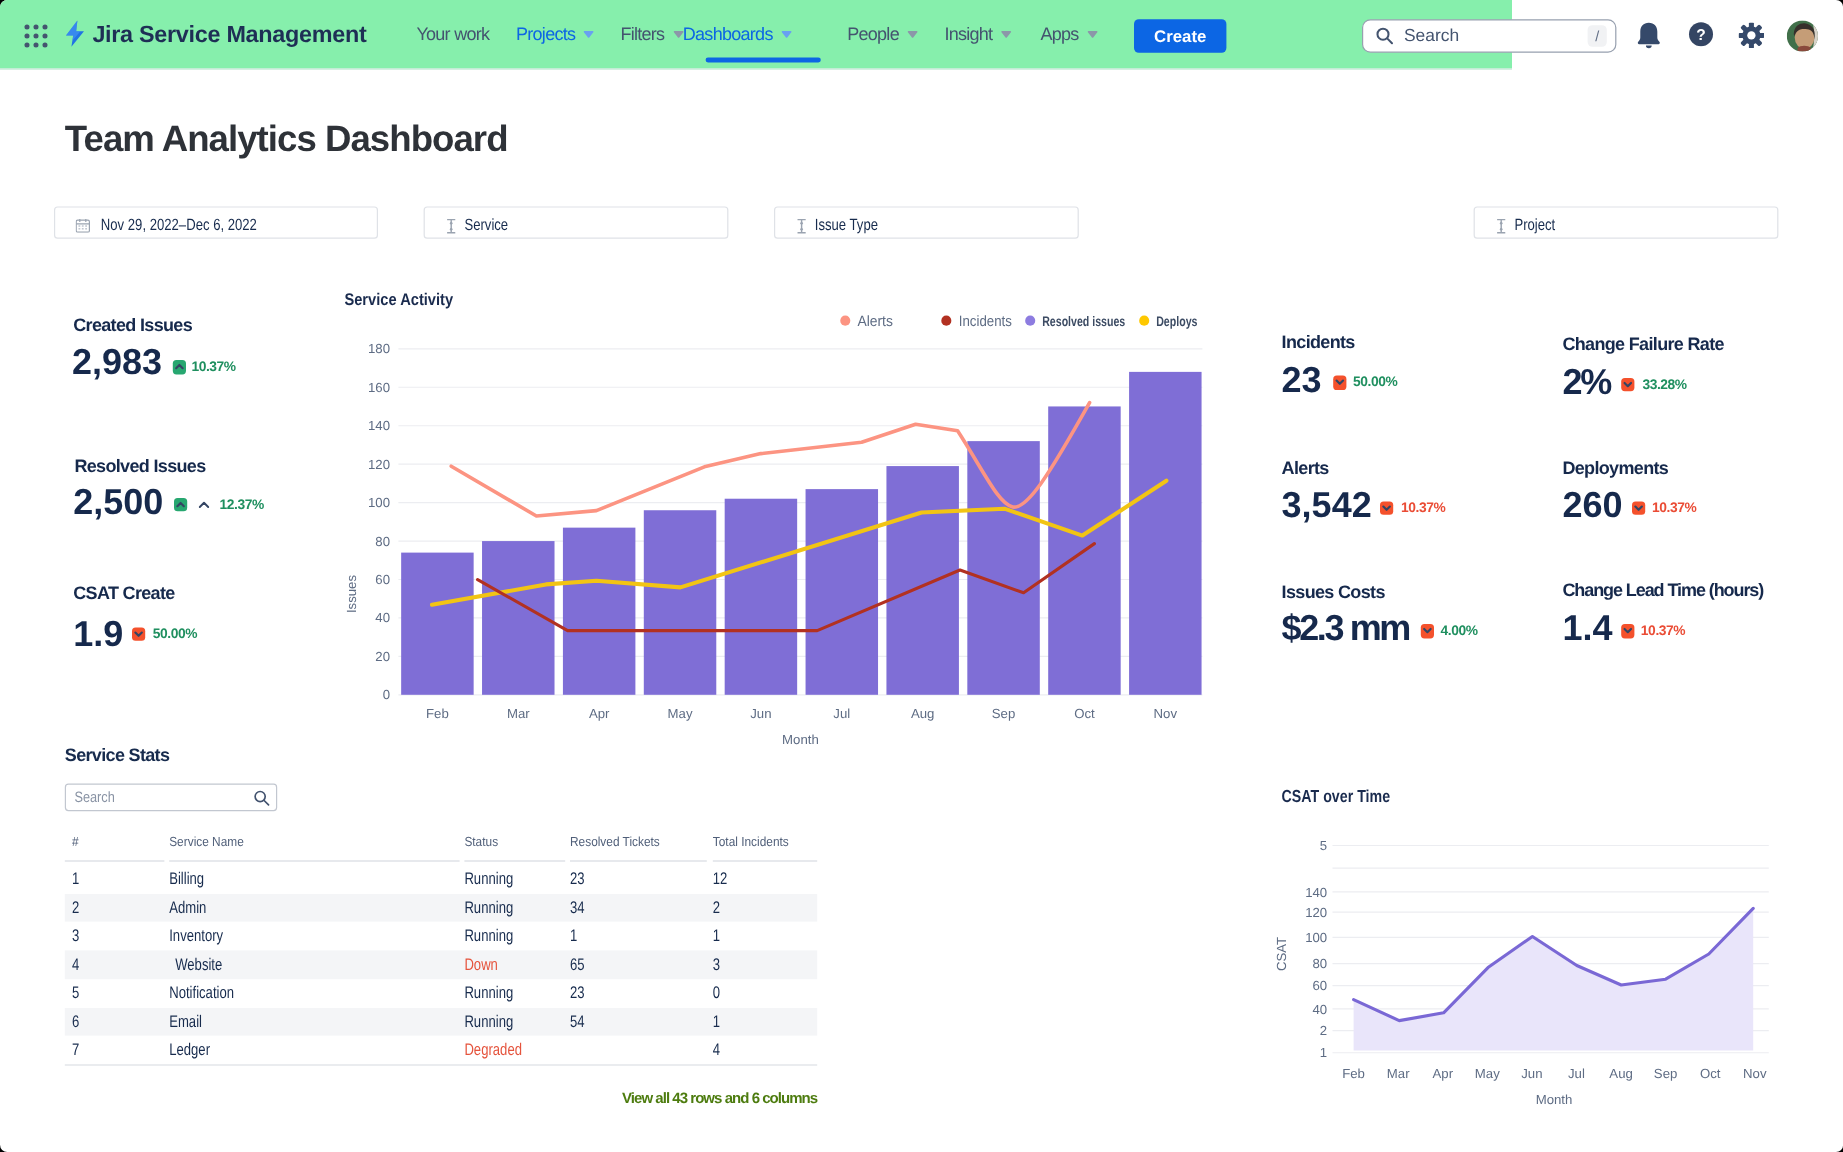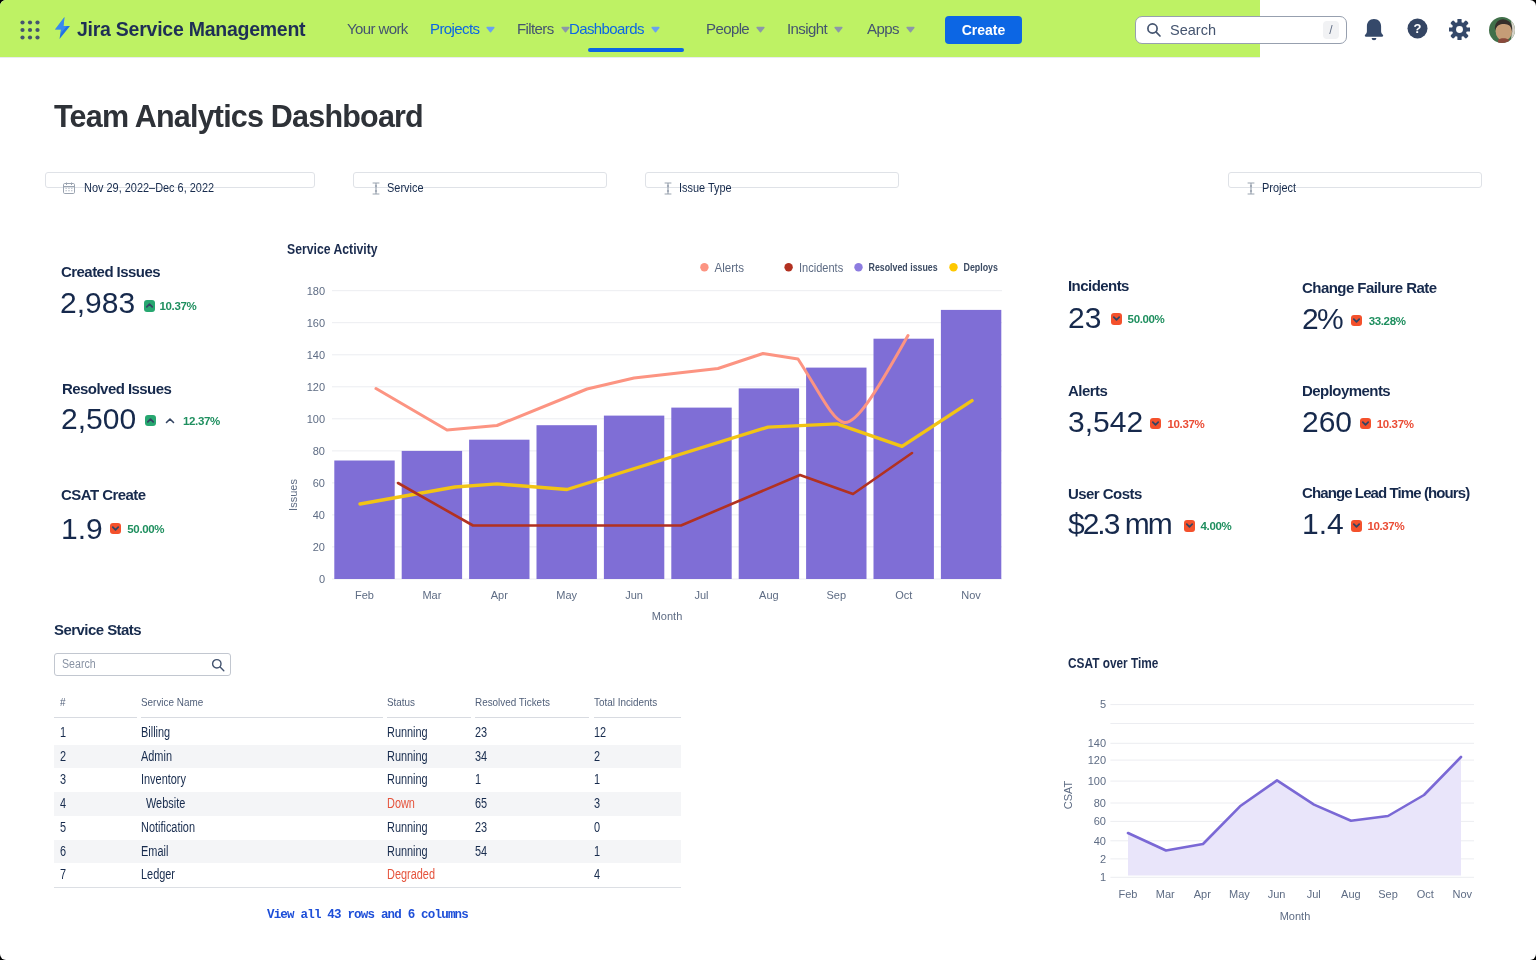--- a/index.html
+++ b/index.html
@@ -1,56 +1,56 @@
 <!DOCTYPE html>
 <html><head>
 <meta charset="utf-8">
 <style>
 html,body{margin:0;padding:0;width:1536px;height:960px;background:#000;font-family:"Liberation Sans",sans-serif;}
 #page{position:absolute;inset:0;background:#fff;border-radius:6px;overflow:hidden;}
 .abs{position:absolute;}
 
-#nav{position:absolute;left:0;top:0;width:1260px;height:57px;background:#bef264;border-bottom:1px solid #e9ebf0;}
+#nav{position:absolute;left:0;top:0;width:1260px;height:57px;background:#86efac;border-bottom:1px solid #e9ebf0;}
 .navlink{position:absolute;top:0;height:57px;line-height:57px;font-size:15px;color:#44546F;white-space:nowrap;letter-spacing:-0.6px;}
 .navlink.blue{color:#0C66E4;}
 .chev{display:inline-block;width:9px;height:9px;margin-left:7px;}
 #dashunder{position:absolute;left:588px;top:47.5px;width:96px;height:4px;background:#0C66E4;border-radius:2px;}
 #brand{position:absolute;left:77px;top:0;height:57px;line-height:58px;font-size:19.5px;font-weight:700;color:#1E2F55;letter-spacing:-0.25px;}
 #createbtn{position:absolute;left:945px;top:16px;width:77px;height:28px;background:#0C66E4;border-radius:4px;color:#fff;font-size:14px;font-weight:700;text-align:center;line-height:28px;}
 #searchbox{position:absolute;left:1135px;top:16px;width:210px;height:26px;border:1.5px solid #97A0AF;border-radius:7px;background:#fff;}
 #searchbox .ph{position:absolute;left:34px;top:0;line-height:26px;font-size:14.5px;color:#44546F;}
 #slash{position:absolute;right:7px;top:4px;width:16px;height:18px;background:#F1F2F4;border-radius:4px;color:#626F86;font-size:12px;text-align:center;line-height:18px;}
 
 #title{position:absolute;left:54px;top:99px;font-size:30.5px;font-weight:700;color:#2E3238;letter-spacing:-0.8px;}
 
-.fbox{position:absolute;top:172px;height:16px;border:1px solid #dfe2e7;border-radius:3px;background:#fff;box-sizing:border-box;}
+.fbox{position:absolute;top:172px;height:27px;border:1px solid #dfe2e7;border-radius:3px;background:#fff;box-sizing:border-box;}
 .fbox .ftxt{position:absolute;top:0;line-height:29px;font-size:13.5px;color:#172B4D;white-space:nowrap;transform:scaleX(0.81);transform-origin:left center;}
 
 .slabel{position:absolute;font-size:15px;font-weight:700;color:#16294C;white-space:nowrap;letter-spacing:-0.55px;}
-.snum{position:absolute;font-size:30px;font-weight:400;color:#16294C;letter-spacing:0;white-space:nowrap;}
+.snum{position:absolute;font-size:30px;font-weight:700;color:#16294C;letter-spacing:0;white-space:nowrap;}
 .badge{position:absolute;width:11.4px;height:11.4px;border-radius:3px;}
 .badge.up{background:#27A770;}
 .badge.dn{background:#F4512C;}
 .badge svg{position:absolute;left:1.2px;top:1.2px;}
 .pct{position:absolute;font-size:11.5px;font-weight:700;white-space:nowrap;letter-spacing:-0.35px;}
 .pct.g{color:#1F8F5F;}
 .pct.r{color:#EA4C35;}
 
 #svstats{position:absolute;left:54px;top:621px;font-size:15px;font-weight:700;color:#172B4D;letter-spacing:-0.55px;}
 #tsearch{position:absolute;left:54px;top:653px;width:177px;height:23px;border:1px solid #c2c7d0;border-radius:3px;box-sizing:border-box;}
 #tsearch .ph{position:absolute;left:7px;top:0;line-height:21px;font-size:12.5px;color:#8993A4;transform:scaleX(0.85);transform-origin:left center;}
 #tbl{position:absolute;left:54px;top:696px;width:627px;}
 .thead{position:absolute;top:0;height:20px;font-size:11px;color:#505F79;white-space:nowrap;transform:scaleX(0.9);transform-origin:left center;}
 
 .trow{position:absolute;left:0;width:627px;height:23.7px;}
 .trow.alt{background:#f4f5f7;}
 .tcell{position:absolute;top:0;height:23.7px;line-height:23.7px;font-size:14px;color:#172B4D;white-space:nowrap;transform:scaleX(0.78);transform-origin:left center;}
 .tcell.red{color:#E5533C;}
 #tbotline{position:absolute;left:0;top:191.3px;width:627px;height:1px;background:#dcdfe4;}
-#viewall{position:absolute;left:54px;top:908px;width:627px;text-align:center;font-size:12.5px;font-weight:700;color:#1d4ed8;letter-spacing:-0.8px;font-family:Liberation Mono, monospace;}
+#viewall{position:absolute;left:54px;top:908px;width:627px;text-align:right;font-size:12.5px;font-weight:700;color:#4d7c0f;letter-spacing:-0.8px;}
 </style>
 </head>
 <body>
 <div id="page">
 
   <div id="nav">
     <svg class="abs" style="left:19px;top:19px" width="22" height="22" viewBox="0 0 22 22">
       <g fill="#44546F">
         <circle cx="3.5" cy="3.5" r="2.1"></circle>
           <circle cx="11" cy="3.5" r="2.1"></circle>
@@ -237,21 +237,21 @@
 
   <div class="slabel" style="left:1302px;top:382px">Deployments</div>
   <div class="snum" style="left:1302px;top:405.4px">260</div>
   <div class="badge dn" style="left:1359.5px;top:417.8px">
       <svg width="9" height="9" viewBox="0 0 10 10">
         <path d="M2 3.5 L5 6.5 L8 3.5" stroke="#344563" stroke-width="2" fill="none" stroke-linecap="round" stroke-linejoin="round"></path>
       </svg>
     </div>
   <div class="pct r" style="left:1376.7px;top:417.5px">10.37%</div>
 
-  <div class="slabel" style="left:1068px;top:484.6px">User Costs</div>
+  <div class="slabel" style="left:1068px;top:484.6px">Issues Costs</div>
   <div class="snum" style="left:1068px;top:507.4px;letter-spacing:-2px">$2.3 mm</div>
   <div class="badge dn" style="left:1183.5px;top:520.3px">
       <svg width="9" height="9" viewBox="0 0 10 10">
         <path d="M2 3.5 L5 6.5 L8 3.5" stroke="#344563" stroke-width="2" fill="none" stroke-linecap="round" stroke-linejoin="round"></path>
       </svg>
     </div>
   <div class="pct g" style="left:1200.5px;top:520px">4.00%</div>
 
   <div class="slabel" style="left:1302px;top:484px;letter-spacing:-0.9px">Change Lead Time (hours)</div>
   <div class="snum" style="left:1302px;top:507.4px">1.4</div>

